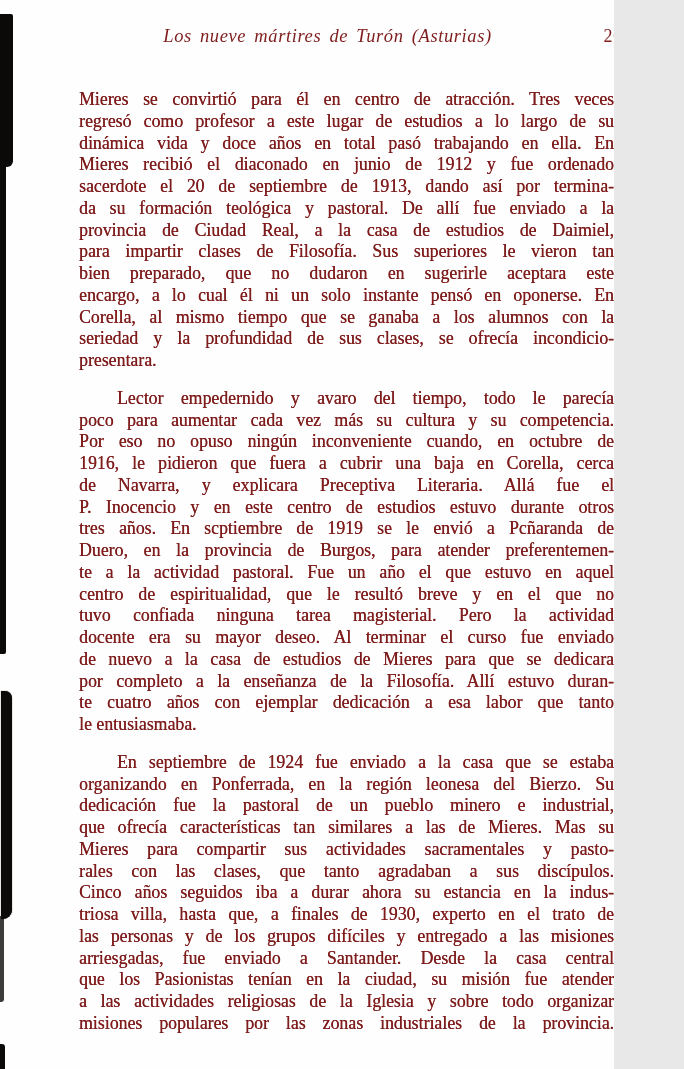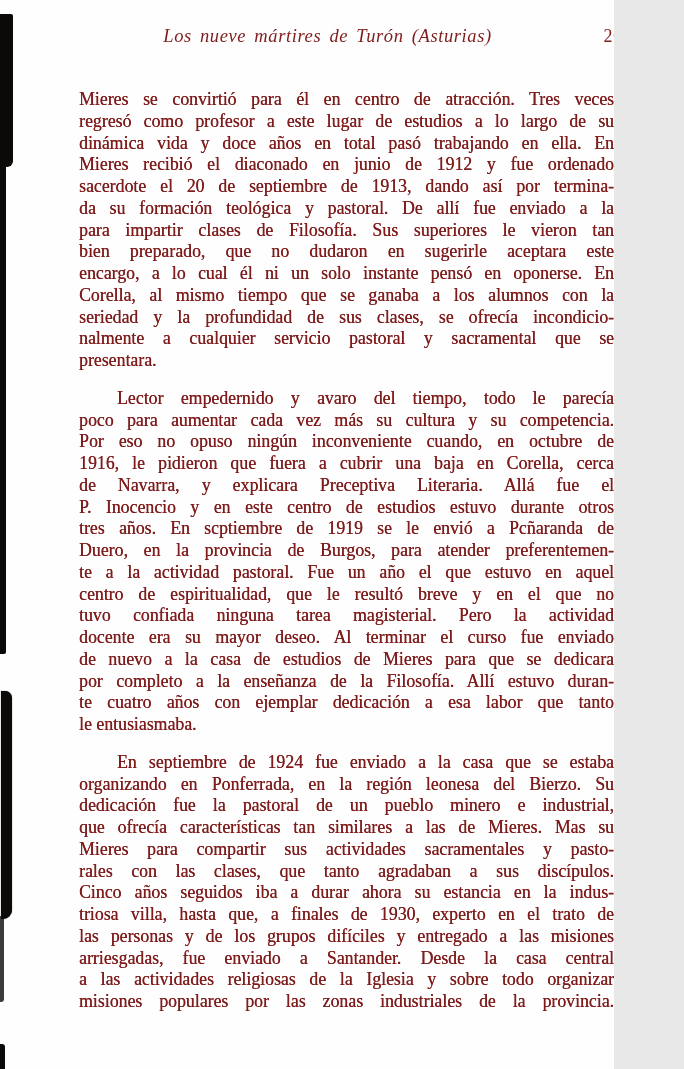--- a/index.html
+++ b/index.html
@@ -106,26 +106,26 @@
   </div>
 
   <div class="text-block">
       <div class="paragraph">
         <div class="line">Mieres se convirtió para él en centro de atracción. Tres veces</div>
         <div class="line">regresó como profesor a este lugar de estudios a lo largo de su</div>
         <div class="line">dinámica vida y doce años en total pasó trabajando en ella. En</div>
         <div class="line">Mieres recibió el diaconado en junio de 1912 y fue ordenado</div>
         <div class="line">sacerdote el 20 de septiembre de 1913, dando así por termina-</div>
         <div class="line">da su formación teológica y pastoral. De allí fue enviado a la</div>
+        <div class="line">provincia de Ciudad Real, a la casa de estudios de Daimiel,</div>
         <div class="line">para impartir clases de Filosofía. Sus superiores le vieron tan</div>
         <div class="line">bien preparado, que no dudaron en sugerirle aceptara este</div>
         <div class="line">encargo, a lo cual él ni un solo instante pensó en oponerse. En</div>
         <div class="line">Corella, al mismo tiempo que se ganaba a los alumnos con la</div>
         <div class="line">seriedad y la profundidad de sus clases, se ofrecía incondicio-</div>
-        <div class="line">nalmente a cualquier servicio pastoral y sacramental que se</div>
         <div class="line last">presentara.</div>
       </div>
       <div class="paragraph">
         <div class="line indent">Lector empedernido y avaro del tiempo, todo le parecía</div>
         <div class="line">poco para aumentar cada vez más su cultura y su competencia.</div>
         <div class="line">Por eso no opuso ningún inconveniente cuando, en octubre de</div>
         <div class="line">1916, le pidieron que fuera a cubrir una baja en Corella, cerca</div>
         <div class="line">de Navarra, y explicara Preceptiva Literaria. Allá fue el</div>
         <div class="line">P. Inocencio y en este centro de estudios estuvo durante otros</div>
         <div class="line">tres años. En scptiembre de 1919 se le envió a Pcñaranda de</div>
@@ -143,18 +143,19 @@
         <div class="line indent">En septiembre de 1924 fue enviado a la casa que se estaba</div>
         <div class="line">organizando en Ponferrada, en la región leonesa del Bierzo. Su</div>
         <div class="line">dedicación fue la pastoral de un pueblo minero e industrial,</div>
         <div class="line">que ofrecía características tan similares a las de Mieres. Mas su</div>
         <div class="line">Mieres para compartir sus actividades sacramentales y pasto-</div>
         <div class="line">rales con las clases, que tanto agradaban a sus discípulos.</div>
         <div class="line">Cinco años seguidos iba a durar ahora su estancia en la indus-</div>
         <div class="line">triosa villa, hasta que, a finales de 1930, experto en el trato de</div>
         <div class="line">las personas y de los grupos difíciles y entregado a las misiones</div>
         <div class="line">arriesgadas, fue enviado a Santander. Desde la casa central</div>
+        <div class="line">que los Pasionistas tenían en la ciudad, su misión fue atender</div>
         <div class="line">a las actividades religiosas de la Iglesia y sobre todo organizar</div>
         <div class="line">misiones populares por las zonas industriales de la provincia.</div>
       </div>
     </div>
 
 </div>
 
 </body></html>

